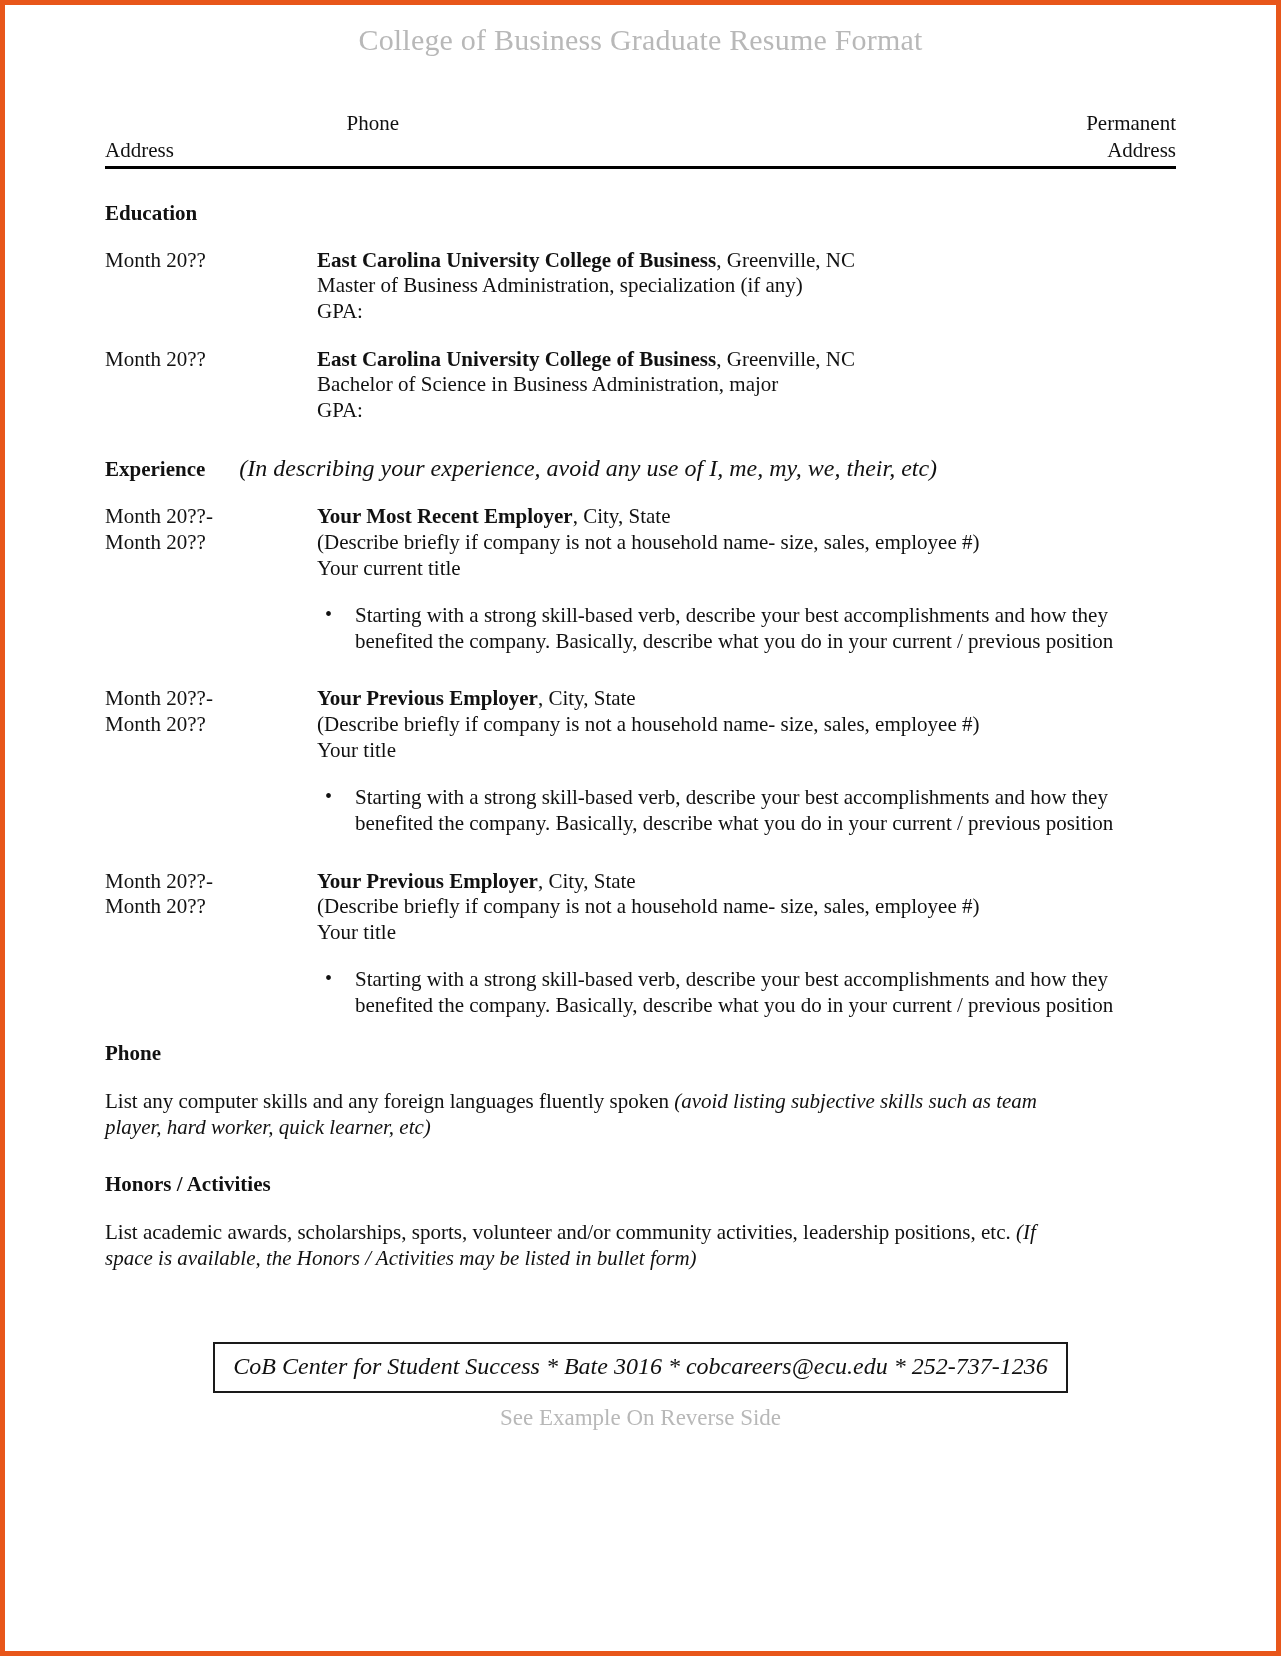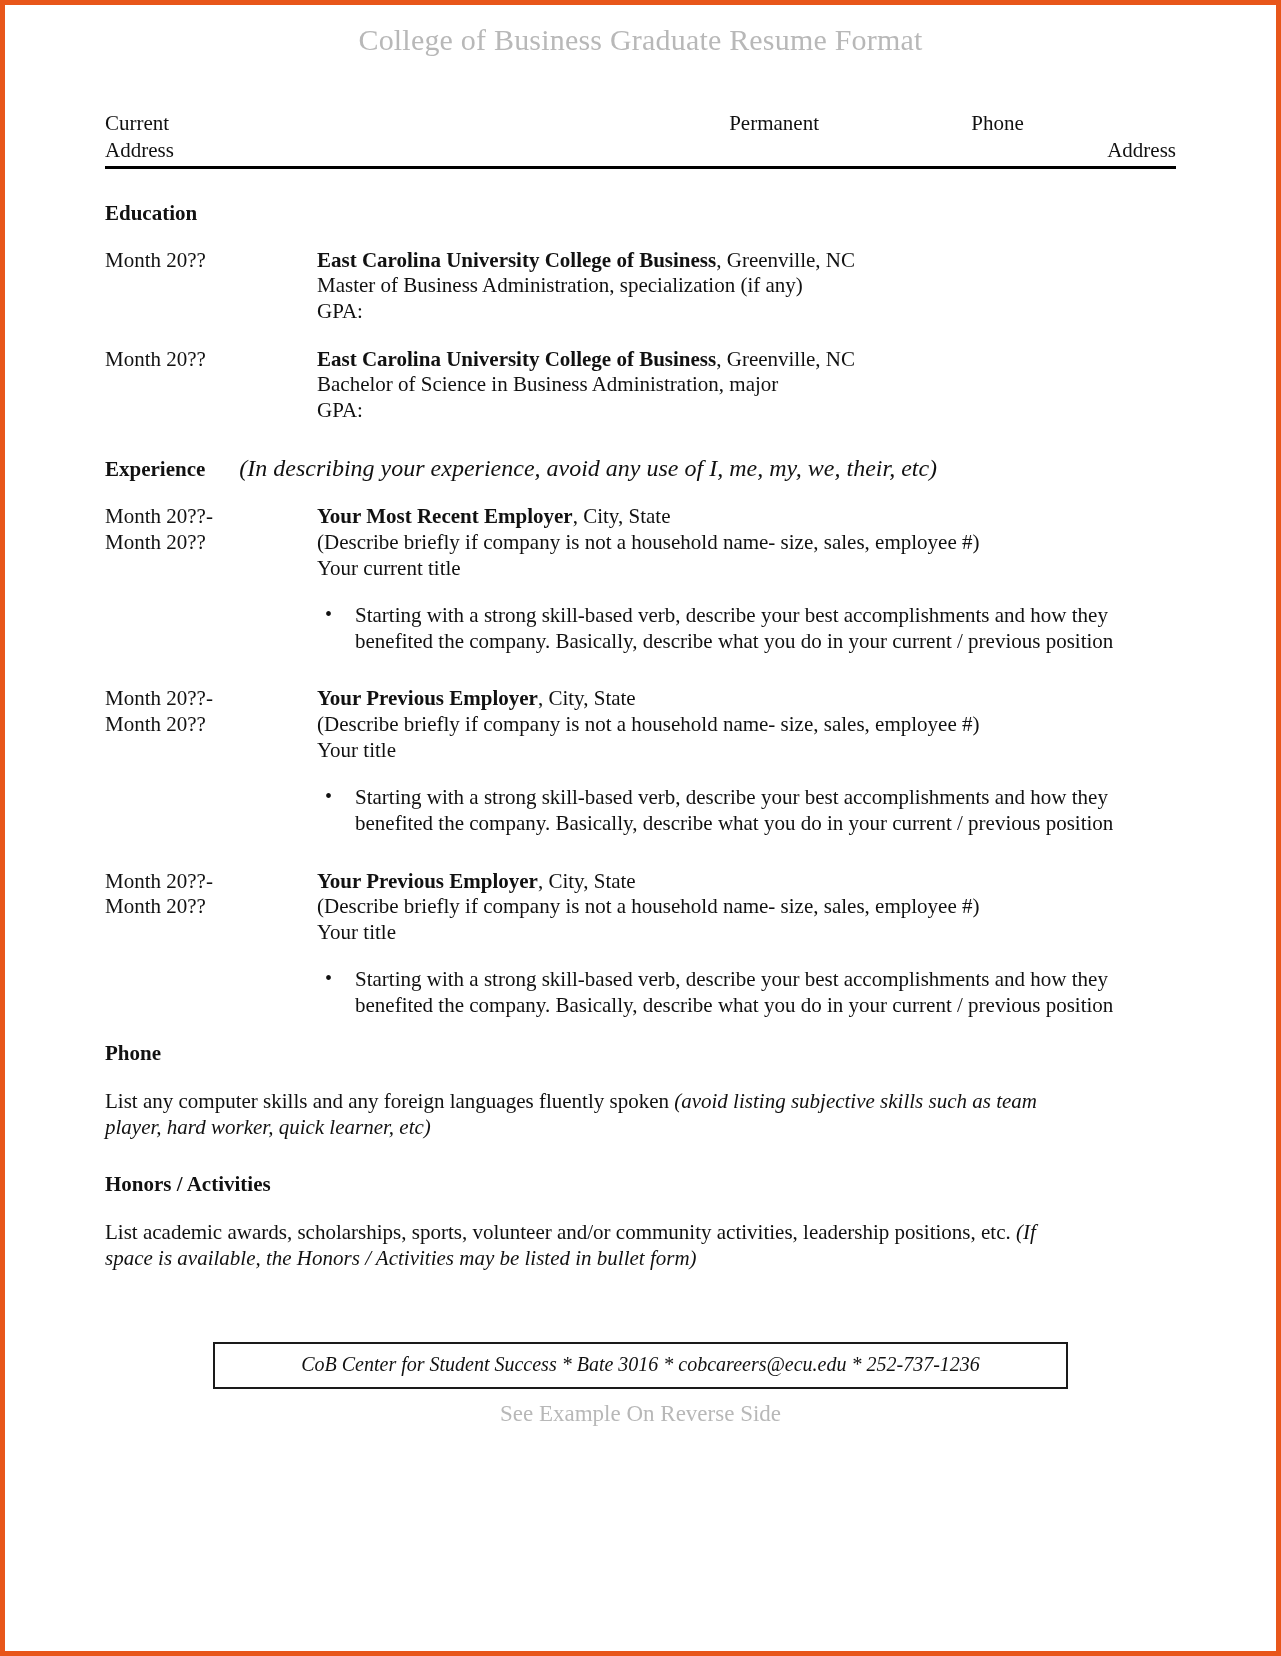--- a/index.html
+++ b/index.html
@@ -148,44 +148,43 @@
   .footer-box {
     margin: 0 auto;
     width: 855px;
     border: 2px solid #1a1a1a;
     text-align: center;
     padding: 9px 0 11px 0;
     box-sizing: border-box;
   }
   .footer-box .footer-text {
     font-style: italic;
-    font-size: 20px;
+    font-size: 24px;
     color: #111;
   }
   .reverse-note {
     text-align: center;
     color: #b8b8b8;
     font-size: 23px;
     margin-top: 12px;
   }
 </style>
 </head>
 <body>
 
 <div class="page">
   <div class="sheet">
 
     <div class="doc-title">College of Business Graduate Resume Format</div>
 
 
     <div class="contact-block">
       <div class="contact-row">
-        <div class="contact-col left">Current</div>
+        <div class="contact-col center">Phone</div>
         <div class="contact-col right">Permanent</div>
-        <div class="contact-col center">Phone</div>
       </div>
       <div class="contact-row">
         <div class="contact-col left">Address</div>
         <div class="contact-col right">Address</div>
       </div>
     </div>
 
     <div class="spacer-lg"></div>
 
     <div class="section-head">Education</div>

